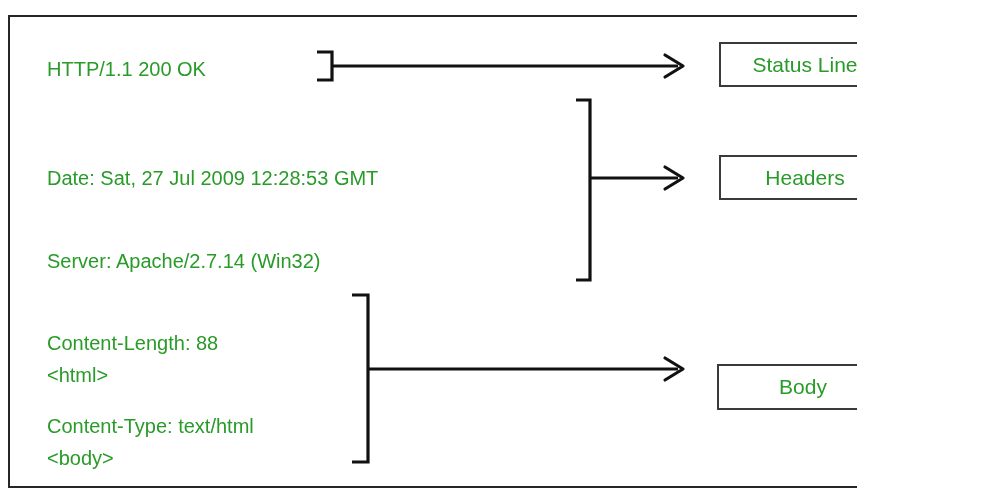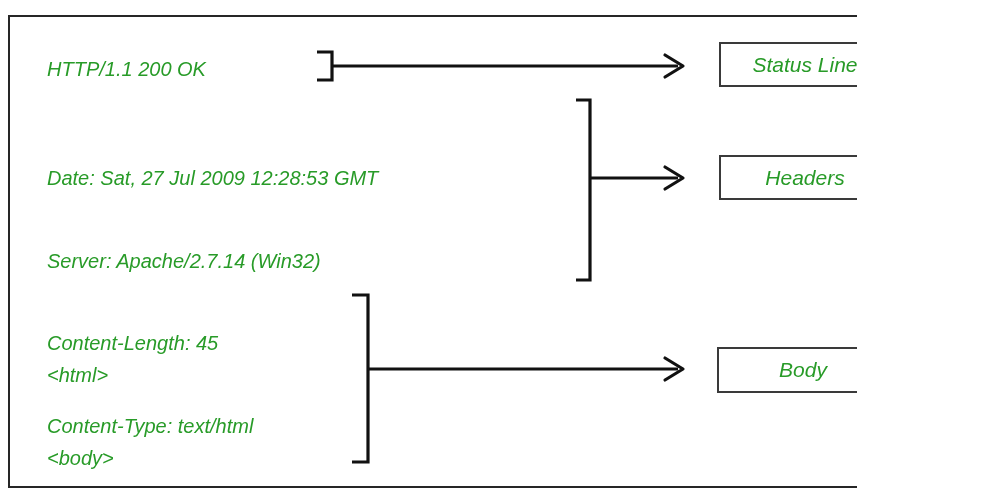--- a/index.html
+++ b/index.html
@@ -9,21 +9,20 @@
     --bg:#ffffff;
   }
   *{margin:0;padding:0;box-sizing:border-box;}
   html,body{background:#fff;}
   .canvas{
     position:relative;
     width:857px;height:499px;
     background:var(--bg);
     font-family:"Liberation Sans", sans-serif;
     overflow:hidden;
-    font-style:italic;
   }
   .frame{
     position:absolute;
     left:8px;top:15px;width:988px;height:473px;
     border:2px solid #262626;
     background:transparent;
   }
   .green-text{
     color:var(--green);
     font-size:20px;
@@ -56,35 +55,35 @@
     position:absolute;
     width:172px;height:45px;
     border:2px solid var(--box-border);
     background:var(--bg);
     display:flex;align-items:center;justify-content:center;
     color:var(--green);
     font-size:21px;
   }
   .label-box.status{left:719px;top:42px;}
   .label-box.headers{left:719px;top:155px;}
-  .label-box.body{left:717px;top:347px;height:46px;}
+  .label-box.body{left:717px;top:364px;height:46px;}
 </style>
 </head>
 <body>
 
 <div class="canvas">
 
   <div class="frame"></div>
 
   <div class="green-text status-text">HTTP/1.1 200 OK</div>
 
   <div class="green-text headers-block">
     <div>Date: Sat, 27 Jul 2009 12:28:53 GMT</div>
     <div>Server: Apache/2.7.14 (Win32)</div>
-    <div>Content-Length: 45</div>
+    <div>Content-Length: 88</div>
     <div>Content-Type: text/html</div>
     
   </div>
 
   <div class="green-text body-block">
     <div>&lt;html&gt;</div>
     <div>&lt;body&gt;</div>
     
     
     

